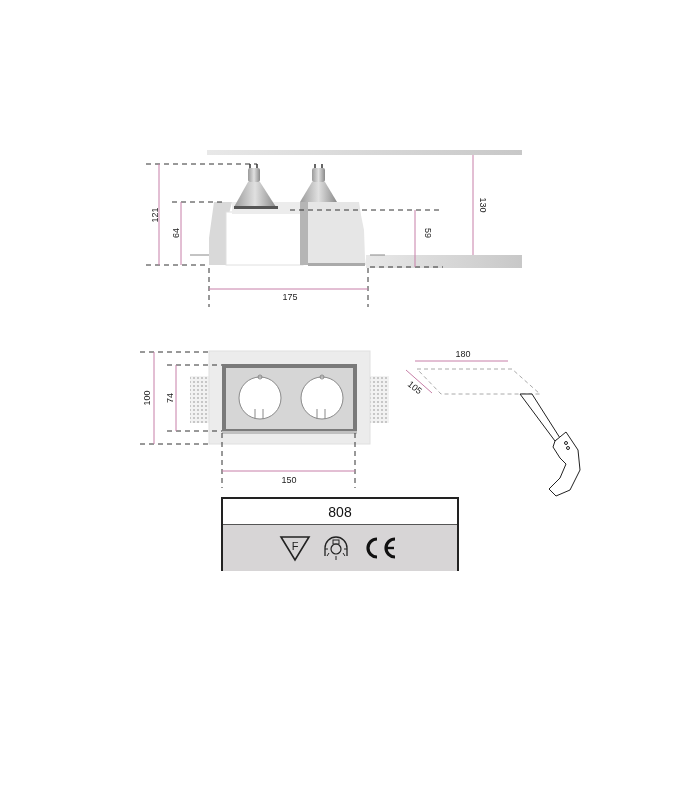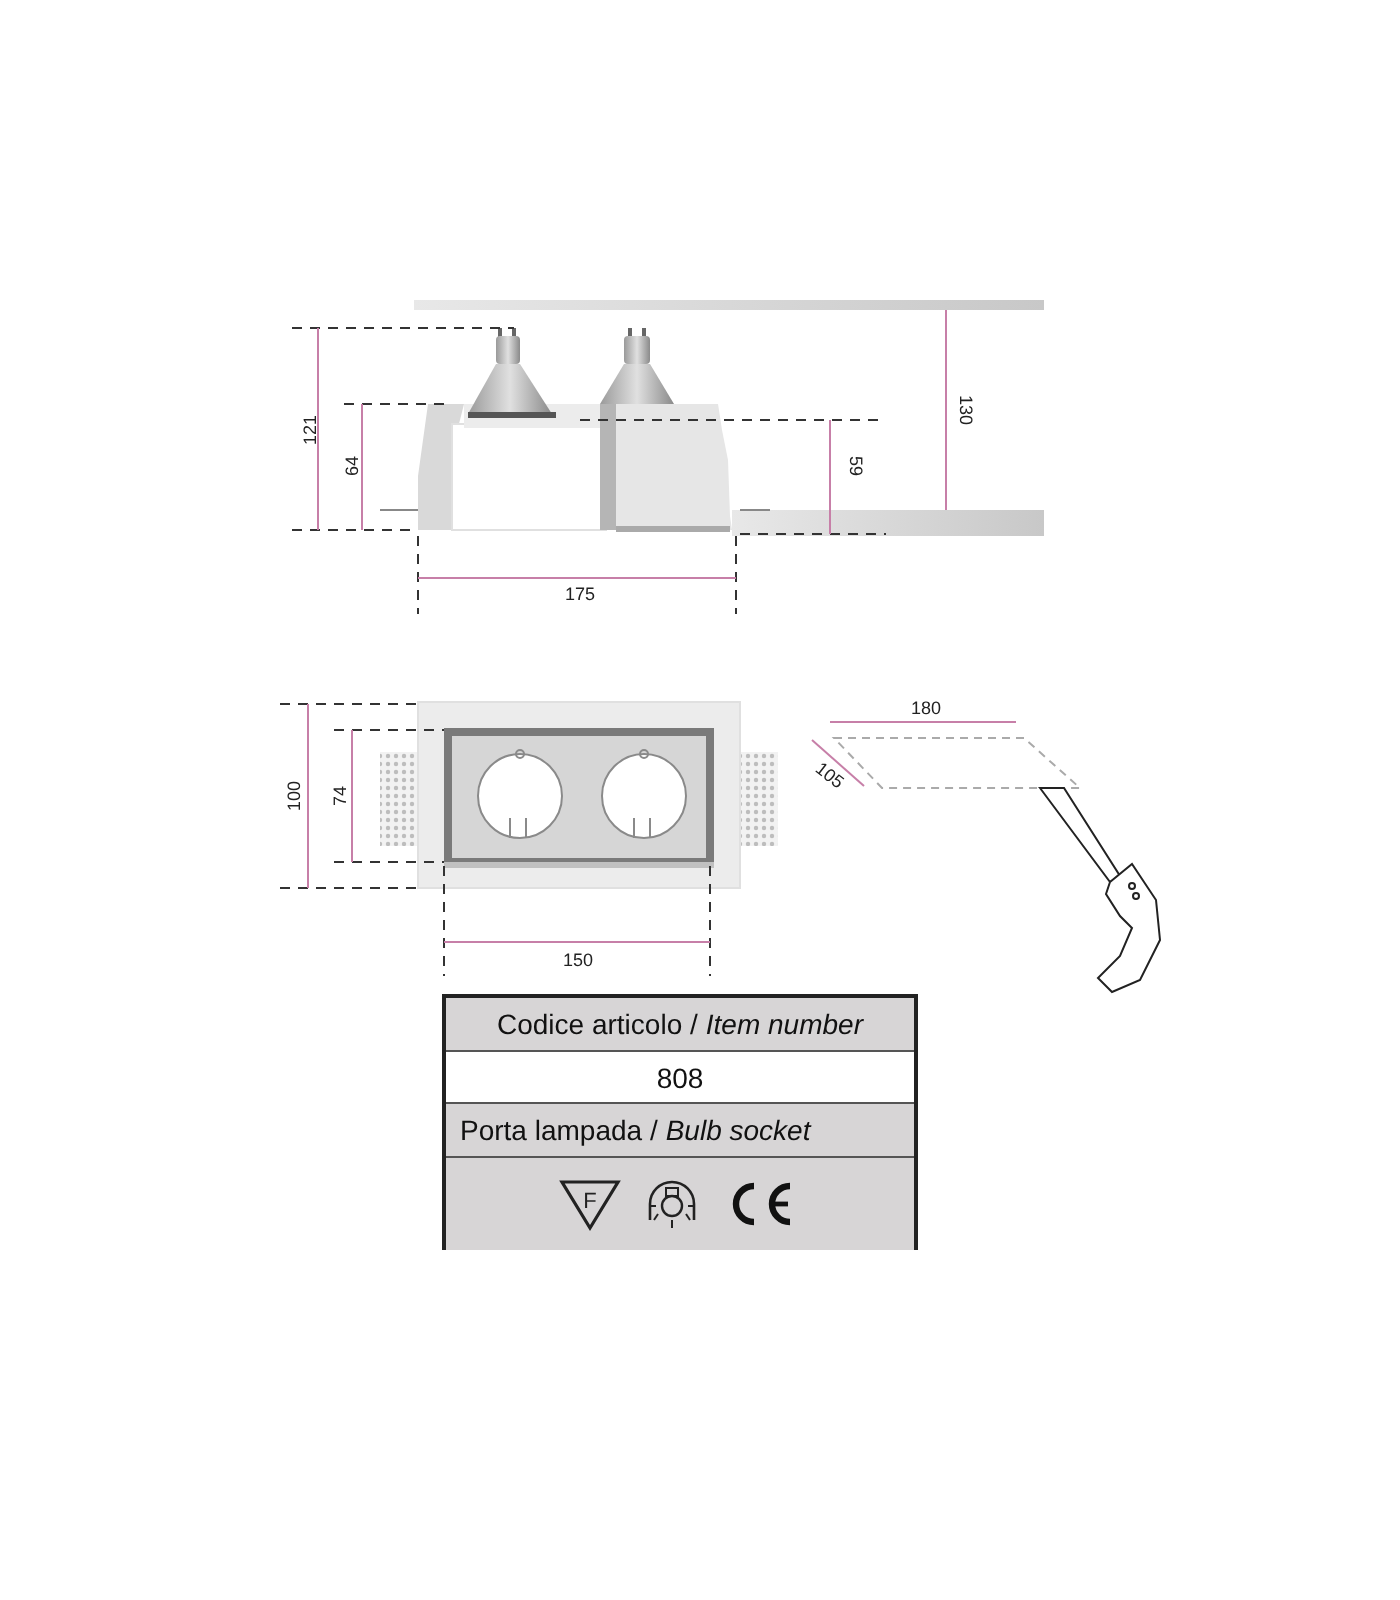--- a/index.html
+++ b/index.html
@@ -135,30 +135,22 @@
     <g fill="#fff" stroke="#222" stroke-width="1">
       <path d="M520 394 L555 441 L560 438 L532 394 Z"></path>
       <path d="M555 441 L566 432 L578 450 L580 470 L570 490 L556 496 L549 489 L560 478 L566 464 L560 458 L553 447 Z"></path>
       <circle cx="566" cy="443" r="1.5" fill="none"></circle>
       <circle cx="568" cy="448" r="1.5" fill="none"></circle>
     </g>
   </g>
 </svg>
 
 <div id="spec-table">
-  <div class="row grey h27">
-    <span>Codice articolo /</span>
-    <span class="it">Item number</span>
-  </div>
   <div class="row white h26">
     <span>808</span>
-  </div>
-  <div class="row grey h27 left">
-    <span>Porta lampada /</span>
-    <span class="it">Bulb socket</span>
   </div>
   <div class="row grey icons">
     <svg class="icon" width="32" height="28" viewBox="0 0 32 28">
       <polygon points="2,3 30,3 16,26" fill="none" stroke="#222" stroke-width="1.6"></polygon>
       <text x="16" y="16" text-anchor="middle" font-family="Liberation Sans, sans-serif" font-size="11" fill="#222">F</text>
     </svg>
     <svg class="icon" width="30" height="28" viewBox="0 0 30 28">
       <path d="M4 22 L4 14 A11 11 0 0 1 26 14 L26 22" fill="none" stroke="#222" stroke-width="1.3"></path>
       <rect x="12" y="6" width="6" height="4" fill="none" stroke="#222" stroke-width="1"></rect>
       <circle cx="15" cy="15" r="5" fill="none" stroke="#222" stroke-width="1.2"></circle>

